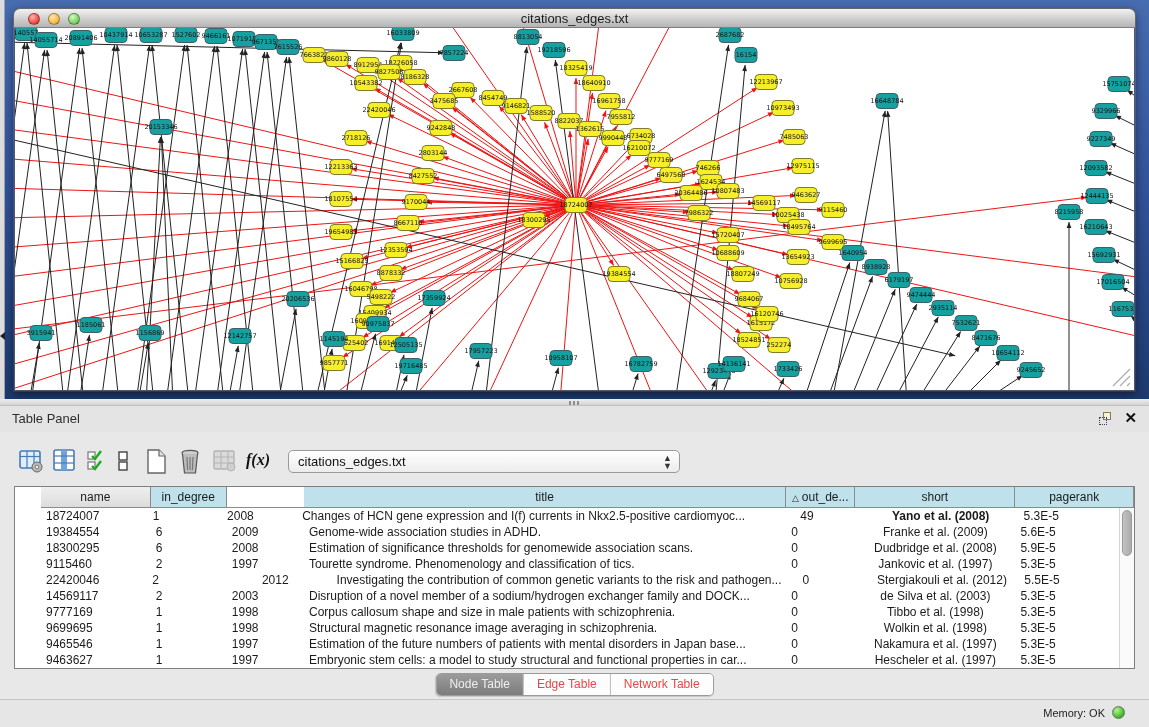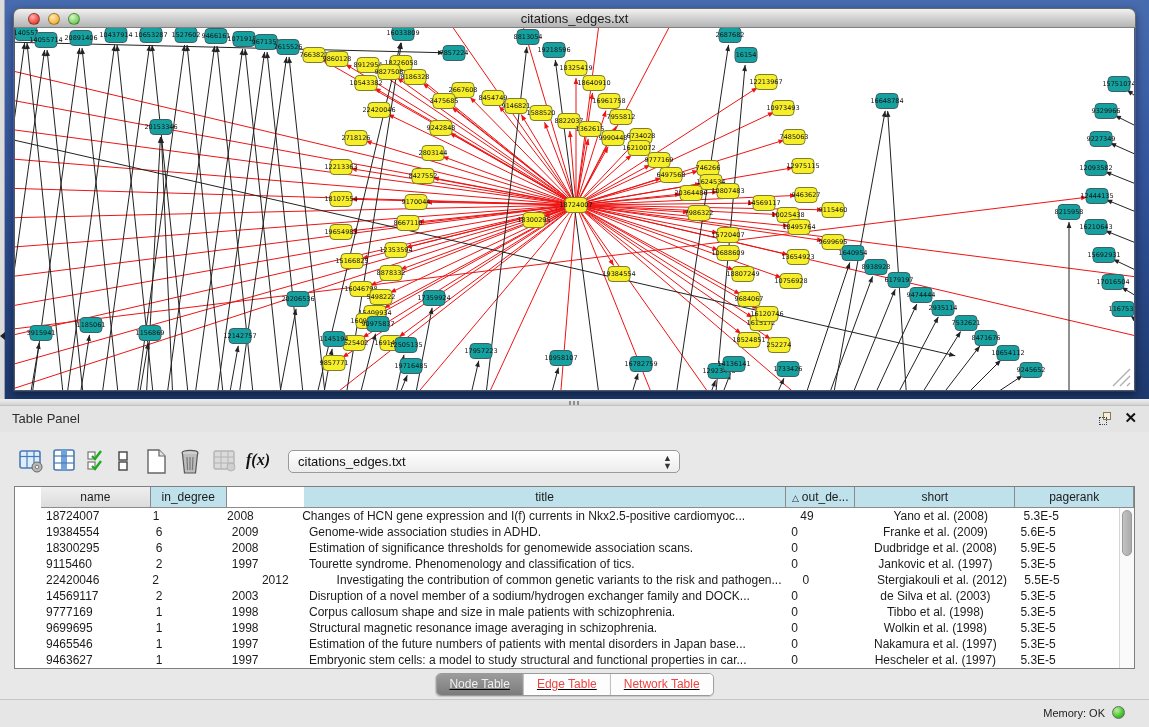--- a/index.html
+++ b/index.html
@@ -67,21 +67,21 @@
   .td { font-size:12px; color:#1b1b1b; line-height:16px; padding-left:5px;
         overflow:hidden; white-space:nowrap; }
   .td.center { text-align:center; padding-left:0; }
   #vscroll { position:absolute; right:0; top:21px; bottom:0; width:15px; background:#fafafa; border-left:1px solid #d5d5d5; }
   #vthumb { position:absolute; left:2px; top:2px; width:10px; height:46px; border-radius:6px;
             background:linear-gradient(90deg,#c3c3c3,#ababab); border:1px solid #9a9a9a; }
 
   
   #table-tabs { position:absolute; top:673px; left:50%; transform:translateX(-50%);
                 display:flex; border:1px solid #9a9a9a; border-radius:5px; overflow:hidden;
-                background:#fdfdfd; box-shadow:0 1px 1px rgba(0,0,0,.15);text-decoration:underline; }
+                background:#fdfdfd; box-shadow:0 1px 1px rgba(0,0,0,.15); }
   .seg-tab { font-size:12px; color:#ef4444; padding:3px 13px 4px; border-right:1px solid #b5b5b5; background:#fdfdfd; }
   .seg-tab:last-child { border-right:none; }
   .seg-tab.active { background:linear-gradient(#9b9b9b,#7c7c7c); color:#efefef; }
 
   
   #status-bar { position:absolute; left:0; top:699px; width:1149px; height:28px;
                 background:#e6e6e6; border-top:1px solid #c6c6c6; }
   #memory-label { position:absolute; right:44px; top:7px; font-size:11px; color:#1d1d1d; }
   #memory-dot { position:absolute; right:24px; top:6px; width:13px; height:13px; border-radius:50%;
                 background:radial-gradient(circle at 35% 30%, #b9f09a, #46c32b 60%, #2d8f17);
@@ -999,21 +999,21 @@
       <div class="th" style="width: 162px;">short</div>
       <div class="th" style="width: 120px;">pagerank</div>
     </div>
   <div id="tbody">
       <div class="tr">
         <div class="td" style="width: 111px;">18724007</div>
         <div class="td" style="width: 77px;">1</div>
         <div class="td" style="width: 78px;">2008</div>
         <div class="td" style="width: 488px;">Changes of HCN gene expression and I(f) currents in Nkx2.5-positive cardiomyoc...</div>
         <div class="td" style="width: 70px; margin-left: 29px;">49</div>
-        <div class="td center" style="width: 162px;">Yano et al. (2008)</div>
+        <div class="td center" style="width: 162px; font-weight: bold;">Yano et al. (2008)</div>
         <div class="td" style="width: 120px;">5.3E-5</div>
       </div>
       <div class="tr">
         <div class="td" style="width: 111px;">19384554</div>
         <div class="td" style="width: 77px;">6</div>
         <div class="td" style="width: 78px;">2009</div>
         <div class="td" style="width: 488px;">Genome-wide association studies in ADHD.</div>
         <div class="td" style="width: 70px;">0</div>
         <div class="td center" style="width: 162px;">Franke et al. (2009)</div>
         <div class="td" style="width: 120px;">5.6E-5</div>

